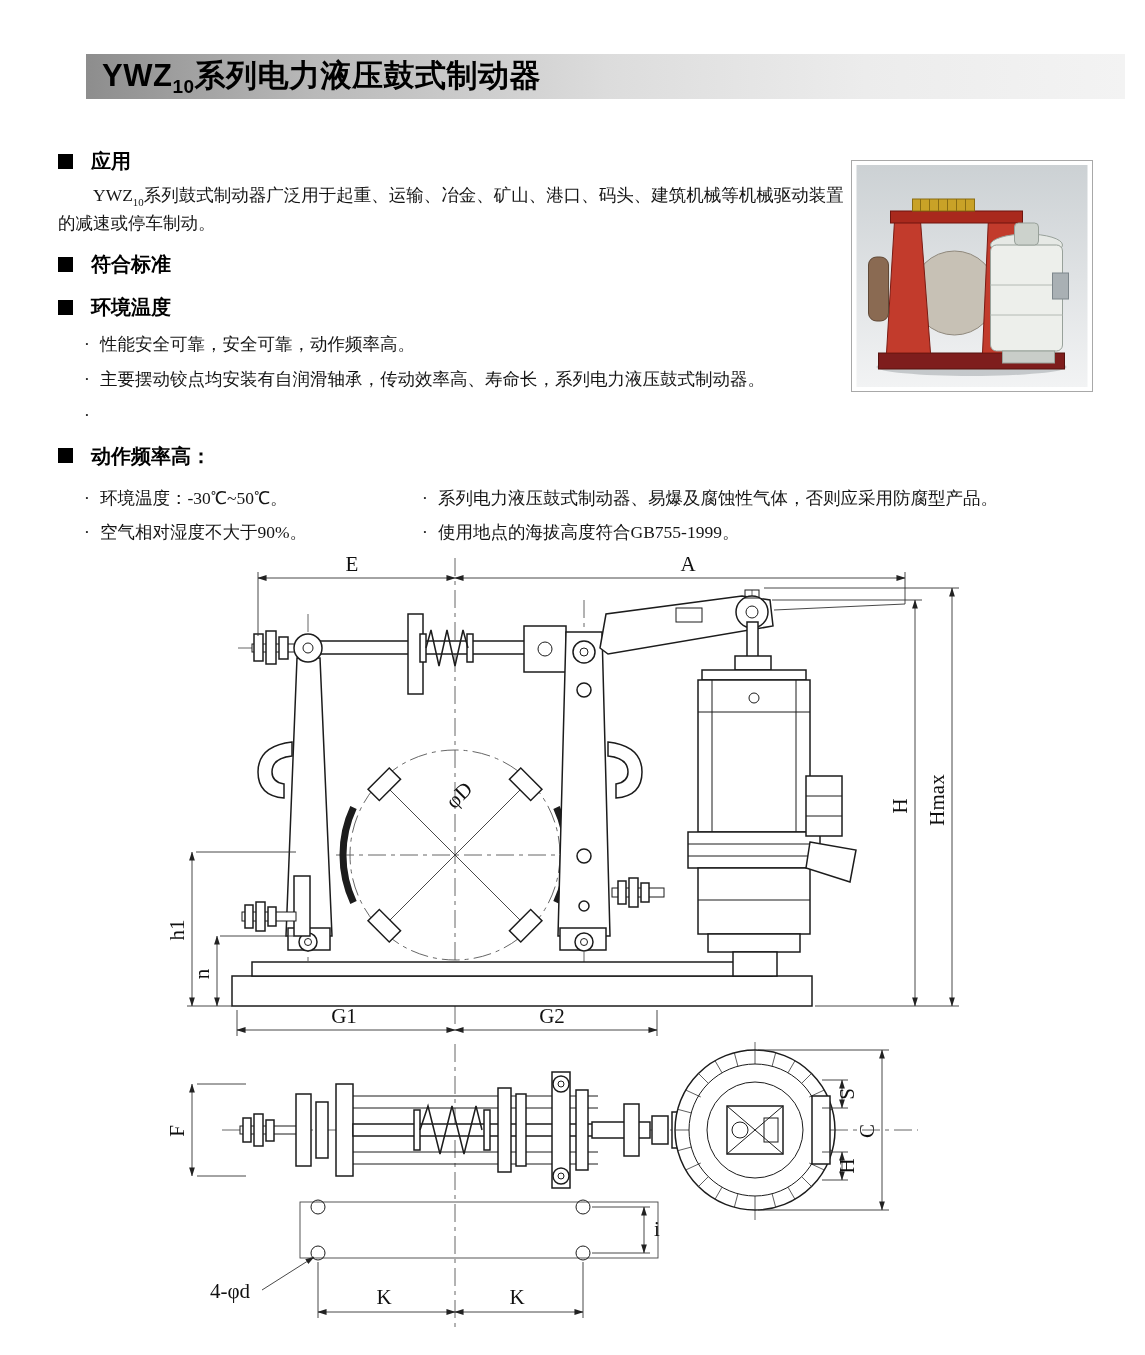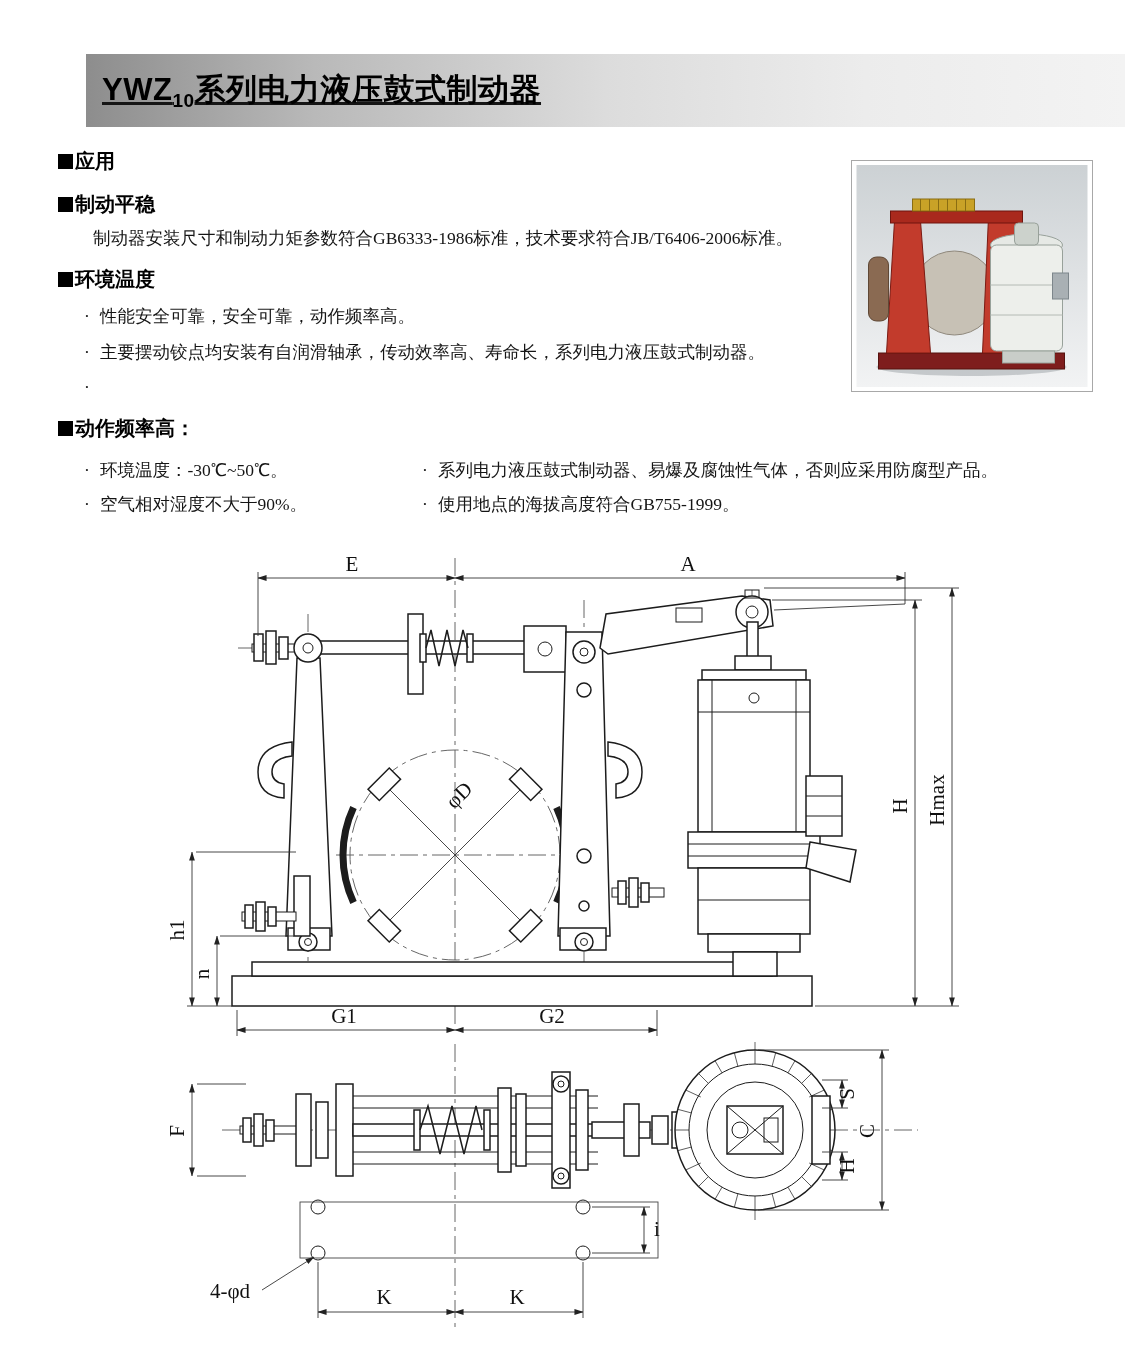--- a/index.html
+++ b/index.html
@@ -1,27 +1,27 @@
 <!DOCTYPE html>
 <html><head>
 <meta charset="utf-8">
 <style>
   html,body{margin:0;padding:0;background:#ffffff;}
   .page{position:relative;width:1145px;height:1355px;background:#fff;overflow:hidden;
         font-family:"Liberation Serif",serif;color:#151515;}
   
-  .banner{position:absolute;left:86px;top:54px;width:1039px;height:73px;
+  .banner{position:absolute;left:86px;top:54px;width:1039px;height:45px;
           background:linear-gradient(90deg,#8d8d8d 0%,#b9b9b9 22%,#dcdcdc 50%,#ececec 75%,#f3f3f3 100%);
-          display:flex;align-items:center;text-decoration:underline;}
+          display:flex;align-items:center;}
   .title{font-family:"Liberation Sans",sans-serif;font-weight:bold;font-size:31px;color:#000;
          padding-left:16px;letter-spacing:0.5px;}
   .title sub{font-size:19px;}
   
   .content{position:absolute;left:58px;top:146px;width:1045px;font-size:17.5px;line-height:1.5;}
-  .sec-h{display:flex;align-items:center;gap:2px;font-family:"Liberation Sans",sans-serif;
+  .sec-h{display:flex;align-items:center;gap:18px;font-family:"Liberation Sans",sans-serif;
          font-weight:bold;font-size:20px;margin:13px 0 6px;color:#000;}
   .sec-h:first-child{margin-top:0;}
   .sq{width:15px;height:15px;background:#000;flex:none;}
   .para{margin:3px 0 10px;text-indent:2em;width:792px;}
   .para sub{font-size:0.62em;}
   .bullet{display:flex;padding-left:26px;margin:9px 0;width:792px;box-sizing:border-box;}
   .bdot{width:16px;flex:none;}
   .cond{display:flex;margin-top:2px;}
   .cond-left{width:338px;flex:none;}
   .cond-right{flex:1;}
@@ -86,26 +86,28 @@
       <rect x="146" y="186" width="52" height="12" fill="#c9cdc9" stroke="#98a19a"></rect>
     </svg>
   </div>
 
   <div class="content">
 
     <div class="sec-h">
       <span class="sq"></span>
       <span>应用</span>
     </div>
+    <p class="para">
+      <span>YWZ</span><sub>10</sub><span>系列鼓式制动器广泛用于起重、运输、冶金、矿山、港口、码头、建筑机械等机械驱动装置的减速或停车制动。</span>
+    </p>
 
     <div class="sec-h">
       <span class="sq"></span>
-      <span>制动平稳</span>
-    </div>
-    <p class="para">制动器安装尺寸和制动力矩参数符合GB6333-1986标准，技术要求符合JB/T6406-2006标准。</p>
+      <span>符合标准</span>
+    </div>
 
     <div class="sec-h">
       <span class="sq"></span>
       <span>环境温度</span>
     </div>
     <div class="bullet">
       <span class="bdot">·</span>
       <span>性能安全可靠，安全可靠，动作频率高。</span>
     </div>
     <div class="bullet">

